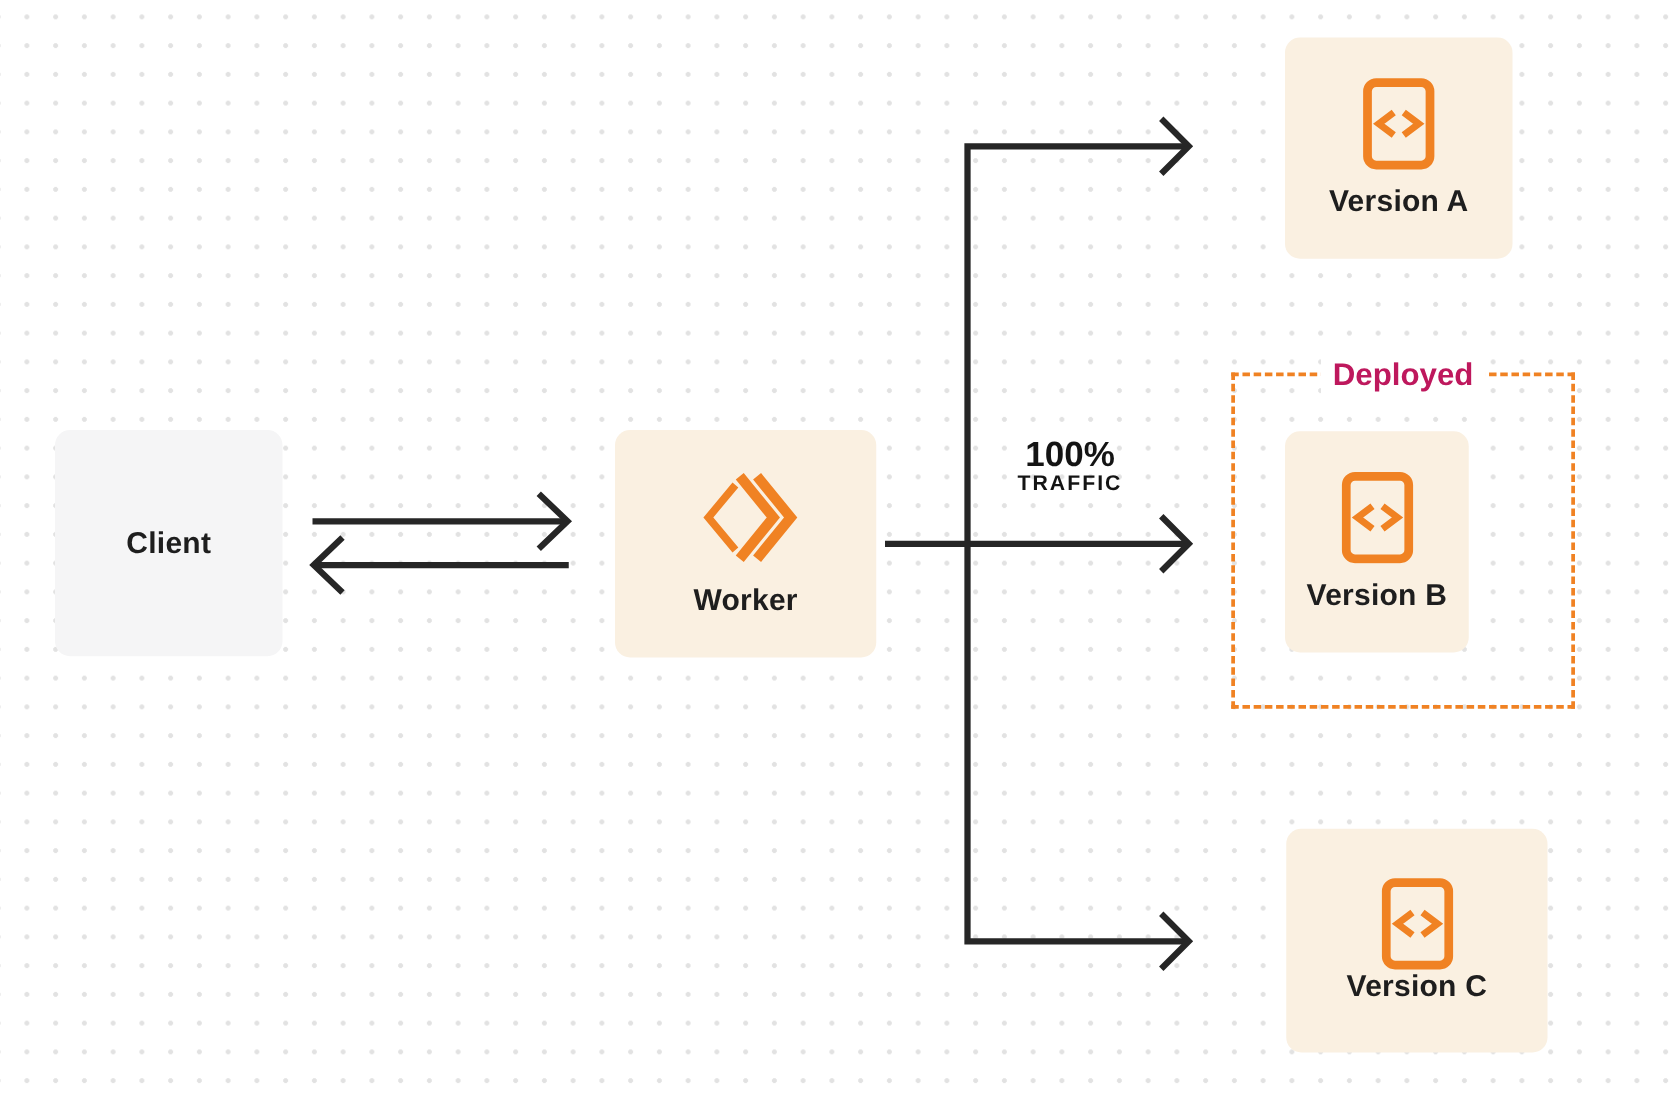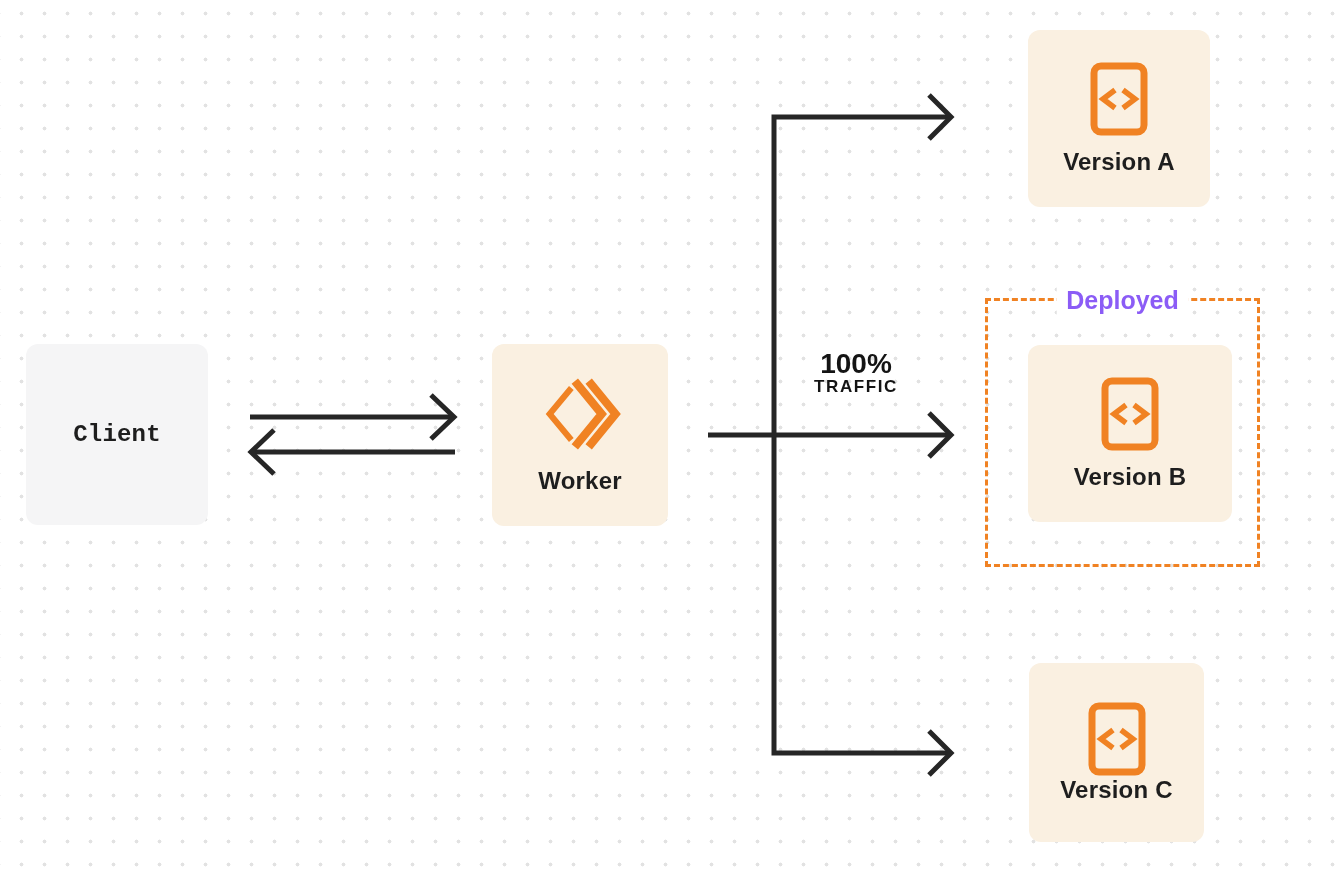--- a/index.html
+++ b/index.html
@@ -62,21 +62,21 @@
   }
   .deployed-label {
     position: absolute;
     top: -16px;
     left: 50%;
     transform: translateX(-50%);
     background: #ffffff;
     padding: 2px 10px;
     font-weight: 700;
     font-size: 25px;
-    color: #8b5cf6;
+    color: #be185d;
     white-space: nowrap;
     line-height: 1.1;
   }
   .traffic-label {
     position: absolute;
     left: 788px; top: 350px;
     width: 136px;
     text-align: center;
     color: #141414;
   }
@@ -85,25 +85,25 @@
     font-size: 28px;
     line-height: 1.0;
   }
   .traffic-word {
     font-weight: 700;
     font-size: 17px;
     letter-spacing: 1.6px;
     line-height: 1.0;
   }
   
-  .client-node   { left: 26px;   top: 344px; width: 182px; height: 181px; font-family: Liberation Mono, monospace; }
-  .worker-node   { left: 492px;  top: 344px; width: 176px; height: 182px; gap: 14px; }
+  .client-node   { left: 44px;   top: 344px; width: 182px; height: 181px; }
+  .worker-node   { left: 492px;  top: 344px; width: 209px; height: 182px; gap: 14px; }
   .version-a     { left: 1028px; top: 30px;  width: 182px; height: 177px; gap: 12px; }
-  .version-b     { left: 1028px; top: 345px; width: 204px; height: 177px; gap: 12px; }
-  .version-c     { left: 1029px; top: 663px; width: 175px; height: 179px; gap: 0; }
+  .version-b     { left: 1028px; top: 345px; width: 147px; height: 177px; gap: 12px; }
+  .version-c     { left: 1029px; top: 663px; width: 209px; height: 179px; gap: 0; }
 </style>
 </head>
 <body>
 
 <div class="canvas">
 
   <svg class="arrows" viewBox="0 0 1338 878">
 
     <g>
       <path d="M250 417 H451"></path>

